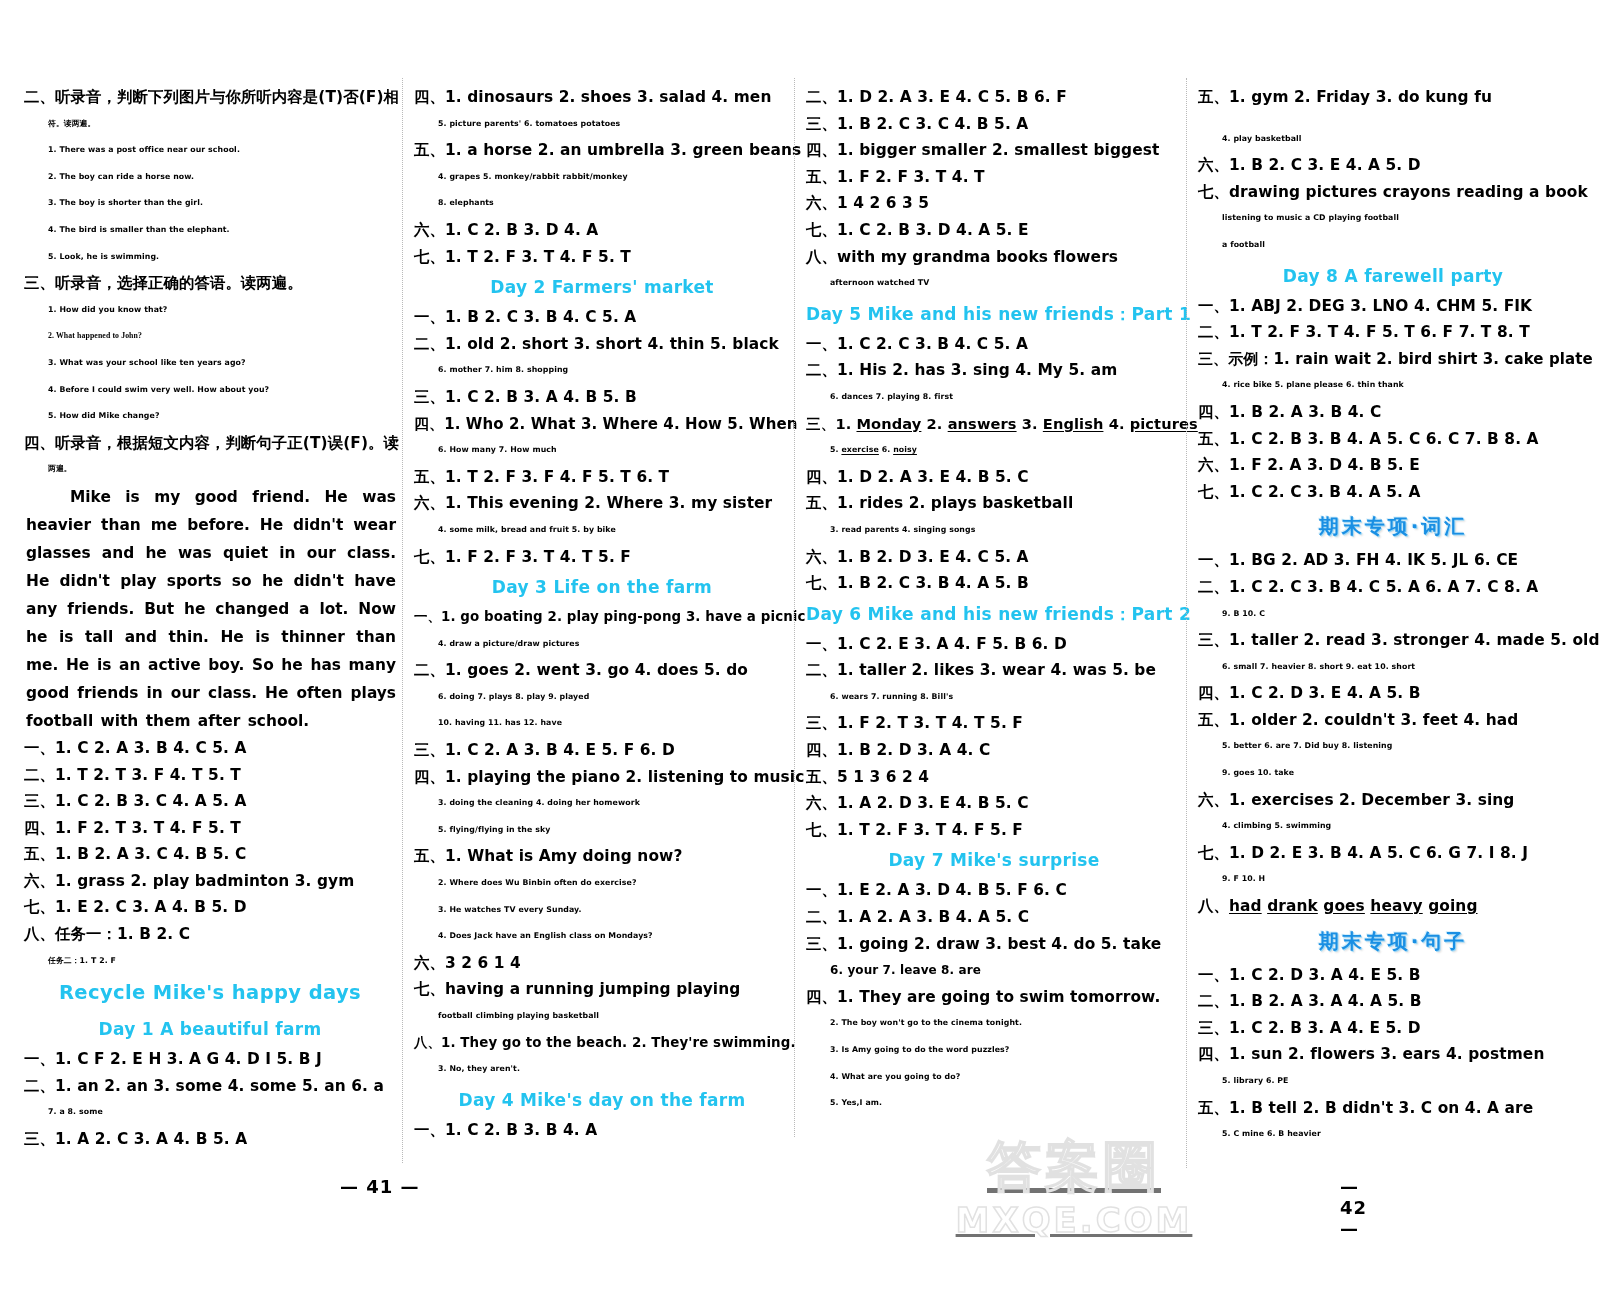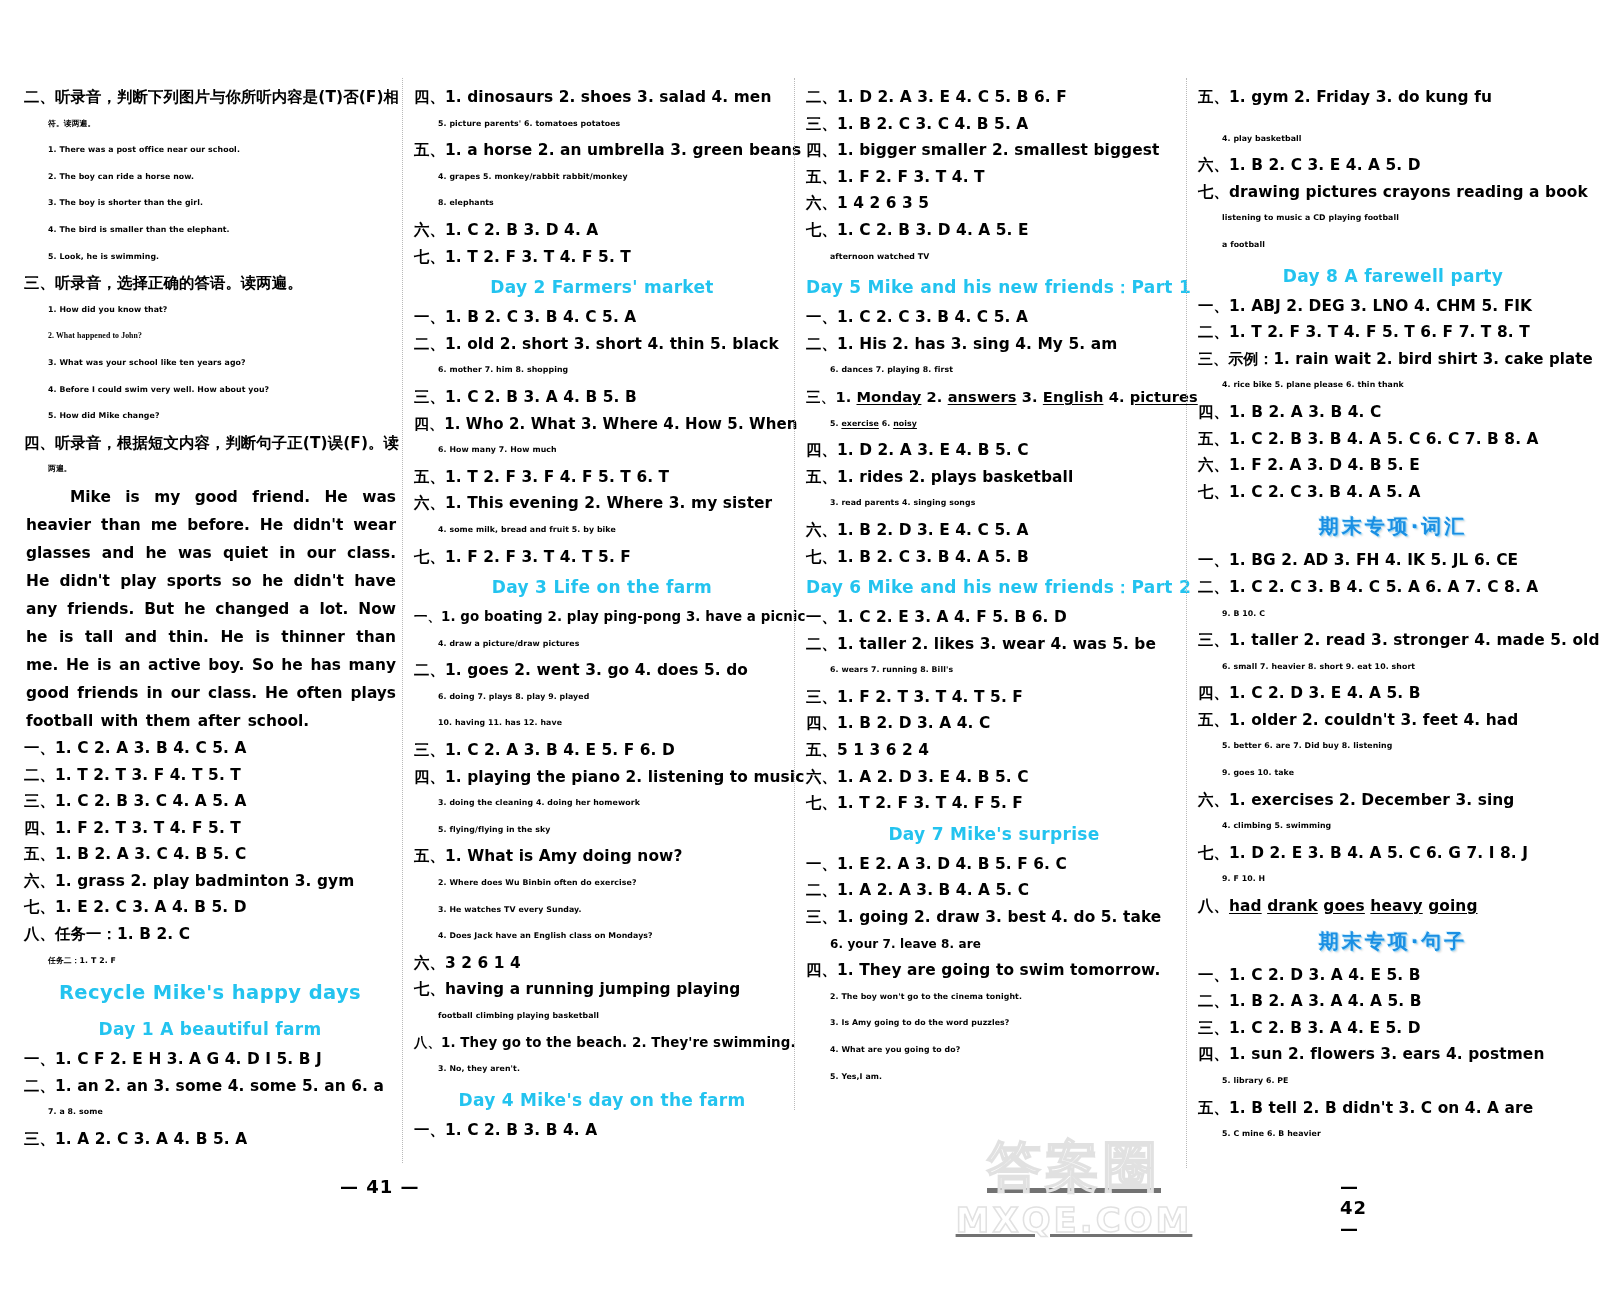--- a/index.html
+++ b/index.html
@@ -209,20 +209,21 @@
         <div class="dayhead">Day 4   Mike's day on the farm</div>
         <div class="line">一、1. C   2. B   3. B   4. A</div>
       </div>
     <div class="col col3" id="col3">
         <div class="line">二、1. D   2. A   3. E   4. C   5. B   6. F</div>
         <div class="line">三、1. B   2. C   3. C   4. B   5. A</div>
         <div class="line">四、1. bigger  smaller   2. smallest  biggest</div>
         <div class="line">五、1. F   2. F   3. T   4. T</div>
         <div class="line">六、1  4  2  6  3  5</div>
         <div class="line">七、1. C   2. B   3. D   4. A   5. E</div>
+        <div class="line">八、with   my   grandma   books   flowers</div>
         <div class="line ind" style="font-size: 7.8px;">afternoon   watched   TV</div>
         <div class="dayhead">Day 5   Mike and his new friends：Part 1</div>
         <div class="line">一、1. C   2. C   3. B   4. C   5. A</div>
         <div class="line">二、1. His   2. has   3. sing   4. My   5. am</div>
         <div class="line ind" style="font-size: 7.8px;">6. dances   7. playing   8. first</div>
         <div class="line" style="font-size: 14.6px;"><span class="cn">三、</span><span class="num">1. </span><span class="u">Monday</span>   <span class="num">2. </span><span class="u">answers</span>   <span class="num">3. </span><span class="u">English</span>   <span class="num">4. </span><span class="u">pictures</span></div>
         <div class="line ind" style="font-size: 7.8px;"><span class="num">5. </span><span class="u">exercise</span>   <span class="num">6. </span><span class="u">noisy</span></div>
         <div class="line">四、1. D   2. A   3. E   4. B   5. C</div>
         <div class="line">五、1. rides   2. plays   basketball</div>
         <div class="line ind" style="font-size: 7.8px;">3. read   parents   4. singing   songs</div>

